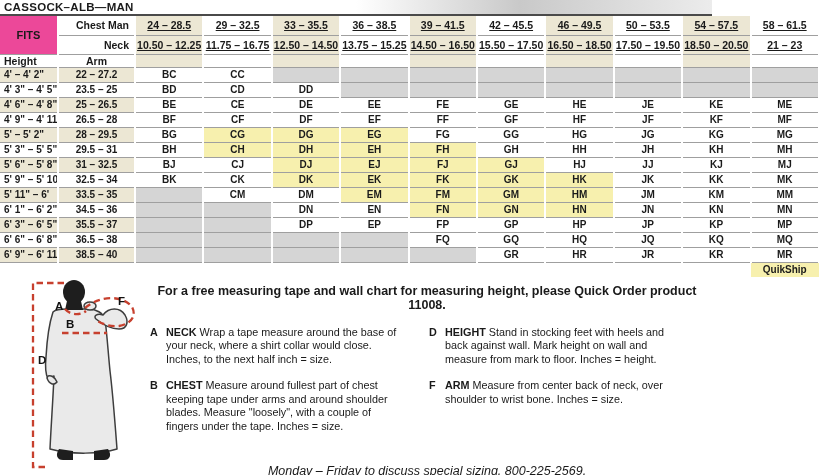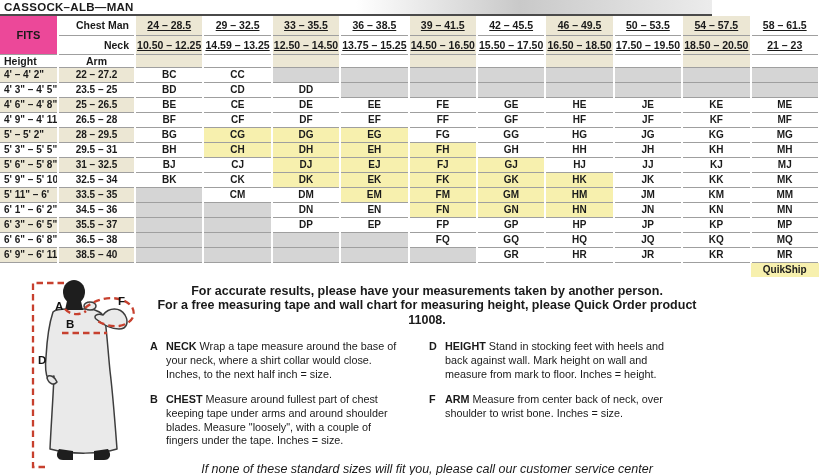--- a/index.html
+++ b/index.html
@@ -74,21 +74,21 @@
           <th class="num beige">39 – 41.5</th>
           <th class="num">42 – 45.5</th>
           <th class="num beige">46 – 49.5</th>
           <th class="num">50 – 53.5</th>
           <th class="num beige">54 – 57.5</th>
           <th class="num">58 – 61.5</th>
         </tr>
         <tr>
           <th class="rowlab">Neck</th>
           <th class="num beige">10.50 – 12.25</th>
-          <th class="num">14.59 – 13.25</th>
+          <th class="num">11.75 – 16.75</th>
           <th class="num beige">12.50 – 14.50</th>
           <th class="num">13.75 – 15.25</th>
           <th class="num beige">14.50 – 16.50</th>
           <th class="num">15.50 – 17.50</th>
           <th class="num beige">16.50 – 18.50</th>
           <th class="num">17.50 – 19.50</th>
           <th class="num beige">18.50 – 20.50</th>
           <th class="num">21 – 23</th>
         </tr>
         <tr>
@@ -326,21 +326,20 @@
       </g>
       <g fill="#111111" font-family="Liberation Sans, sans-serif" font-size="11.5" font-weight="bold">
         <text x="49" y="31">A</text>
         <text x="60" y="49">B</text>
         <text x="32" y="85">D</text>
         <text x="112" y="26">F</text>
       </g>
     </svg>
 
     <div class="content">
-      <p class="note">For accurate results, please have your measurements taken by another person.</p>
       <p class="note">For a free measuring tape and wall chart for measuring height, please Quick Order product 11008.</p>
 
       <div class="defs">
         <div class="def">
           <span class="letter">A</span>
           <span><b class="term">NECK</b>
             <span>Wrap a tape measure around the base of your neck, where a shirt collar would close. Inches, to the next half inch = size.</span></span>
         </div>
         <div class="def">
           <span class="letter">D</span>
@@ -353,18 +352,18 @@
             <span>Measure around fullest part of chest keeping tape under arms and around shoulder blades. Measure "loosely", with a couple of fingers under the tape. Inches = size.</span></span>
         </div>
         <div class="def">
           <span class="letter">F</span>
           <span><b class="term">ARM</b>
             <span>Measure from center back of neck, over shoulder to wrist bone. Inches = size.</span></span>
         </div>
       </div>
 
       <p class="footer">
-        <span>If none of these standard sizes will fit you, please call our customer service center</span><br>
+        <br>
         <span>Monday – Friday to discuss special sizing. </span><span class="phone">800-225-2569.</span>
       </p>
     </div>
   </div>
 </div>
 
 </body></html>

